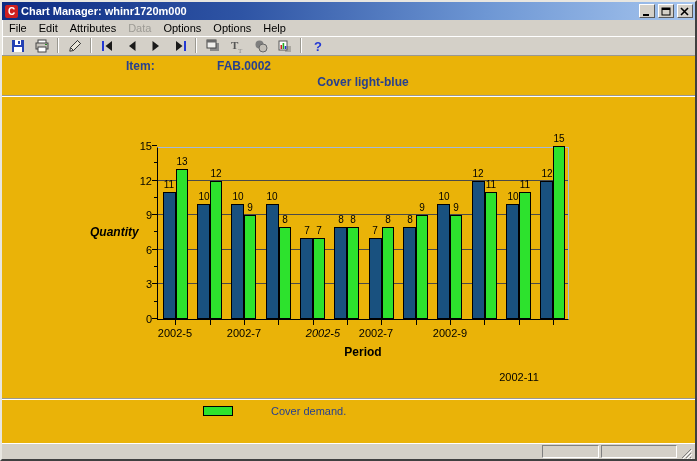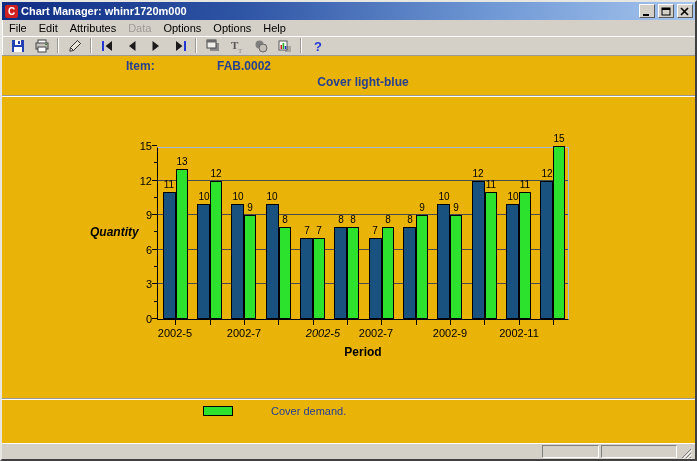--- a/index.html
+++ b/index.html
@@ -318,21 +318,21 @@
         <div class="bar" style="left: 314px; width: 13px; height: 138px; background: rgb(25, 81, 127); z-index: 2;"></div>
         <div class="val-label" style="left: 309px; bottom: 140px; z-index: 5;">12</div>
         <div class="bar" style="left: 327px; width: 12px; height: 127px; background: rgb(45, 226, 45); z-index: 3;"></div>
         <div class="val-label" style="left: 322px; bottom: 129px; z-index: 5;">11</div>
         <div class="xtick" style="left: 326px;"></div>
         <div class="bar" style="left: 348px; width: 13px; height: 115px; background: rgb(25, 81, 127); z-index: 2;"></div>
         <div class="val-label" style="left: 344px; bottom: 117px; z-index: 5;">10</div>
         <div class="bar" style="left: 361px; width: 12px; height: 127px; background: rgb(45, 226, 45); z-index: 3;"></div>
         <div class="val-label" style="left: 356px; bottom: 129px; z-index: 5;">11</div>
         <div class="xtick" style="left: 361px;"></div>
-        <div class="xlab" style="left: 361px;">2002-11</div>
+        <div class="xlab" style="left: 361px; margin-top: 44px;">2002-11</div>
         <div class="bar" style="left: 382px; width: 13px; height: 138px; background: rgb(25, 81, 127); z-index: 2;"></div>
         <div class="val-label" style="left: 378px; bottom: 140px; z-index: 5;">12</div>
         <div class="bar" style="left: 395px; width: 12px; height: 173px; background: rgb(45, 226, 45); z-index: 3;"></div>
         <div class="val-label" style="left: 390px; bottom: 175px; z-index: 5;">15</div>
         <div class="xtick" style="left: 395px;"></div>
       </div>
 
     <span class="axis-title" id="xlabel-title">Period</span>
 
     <div class="etched" style="top:342px;"></div>

